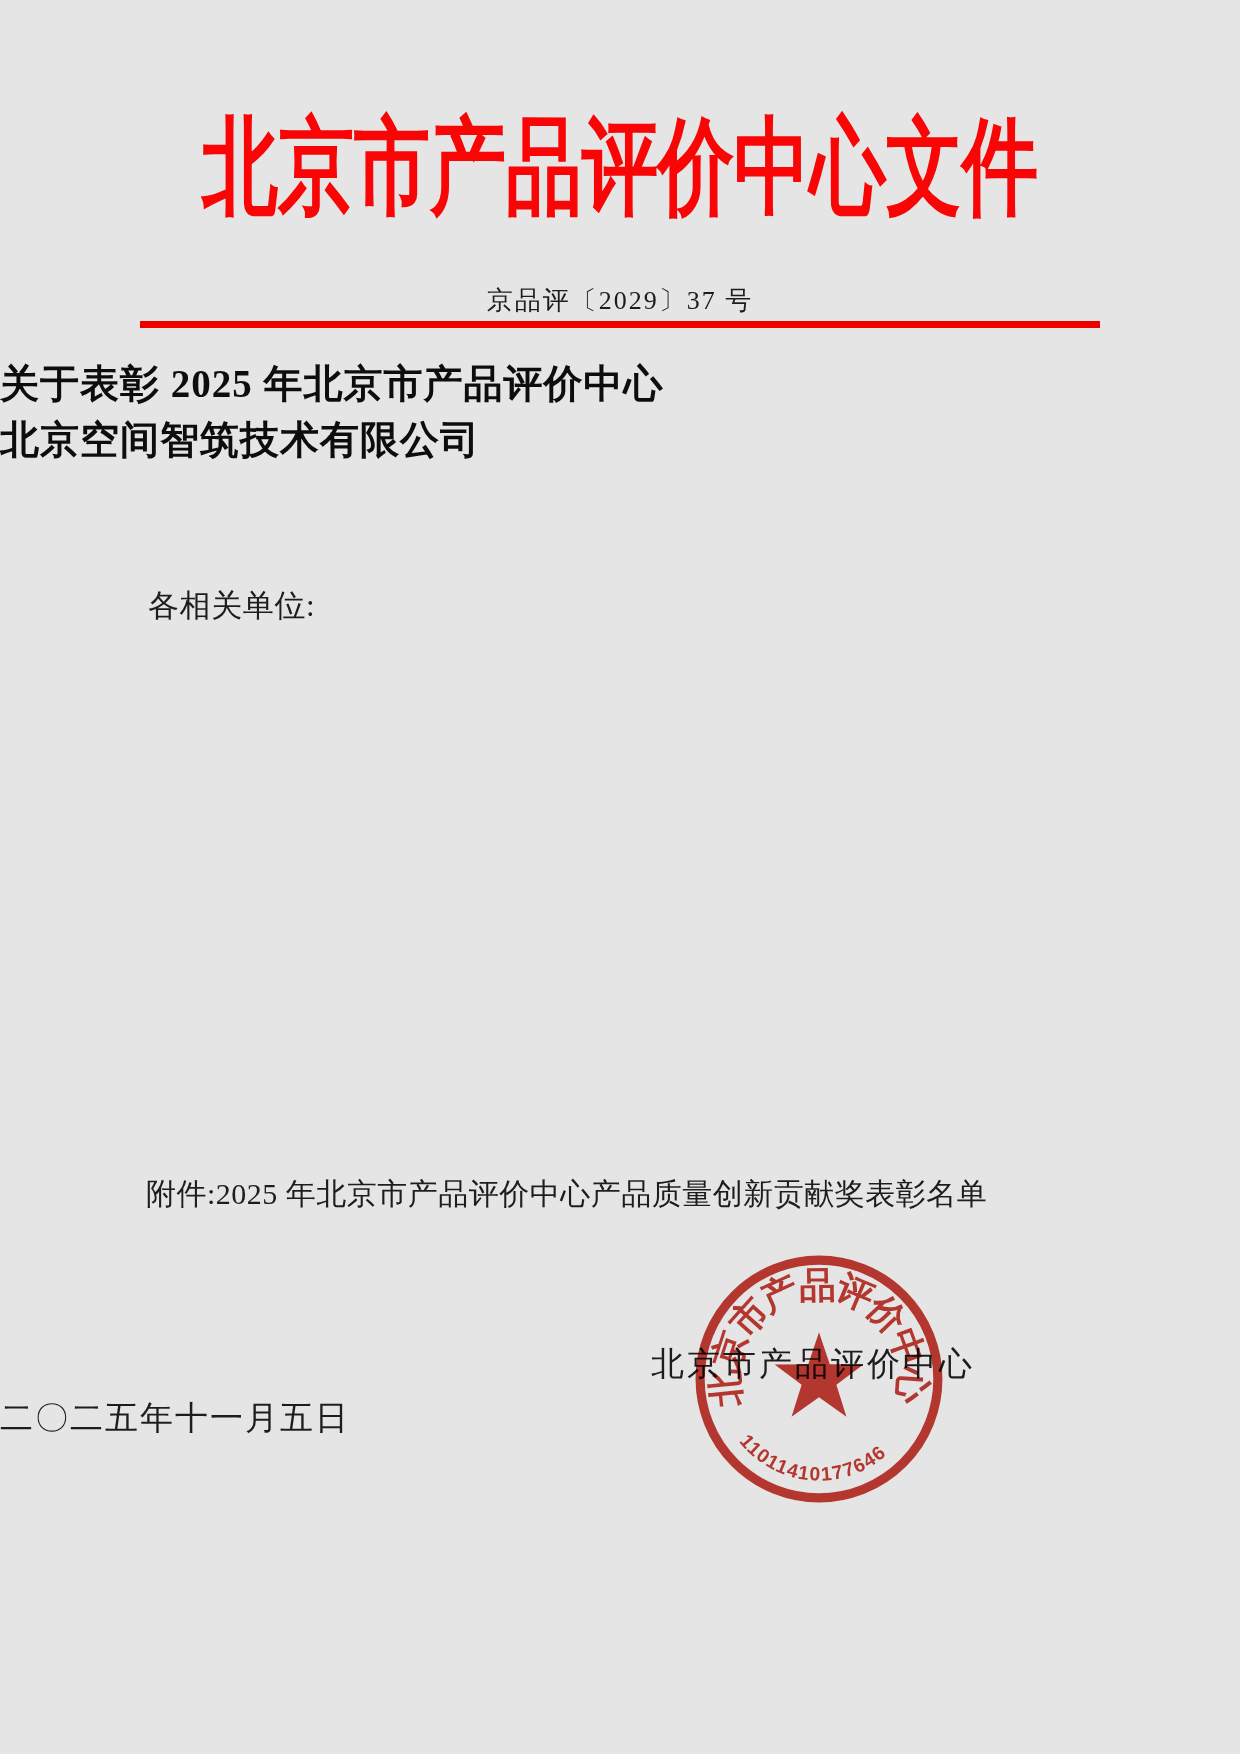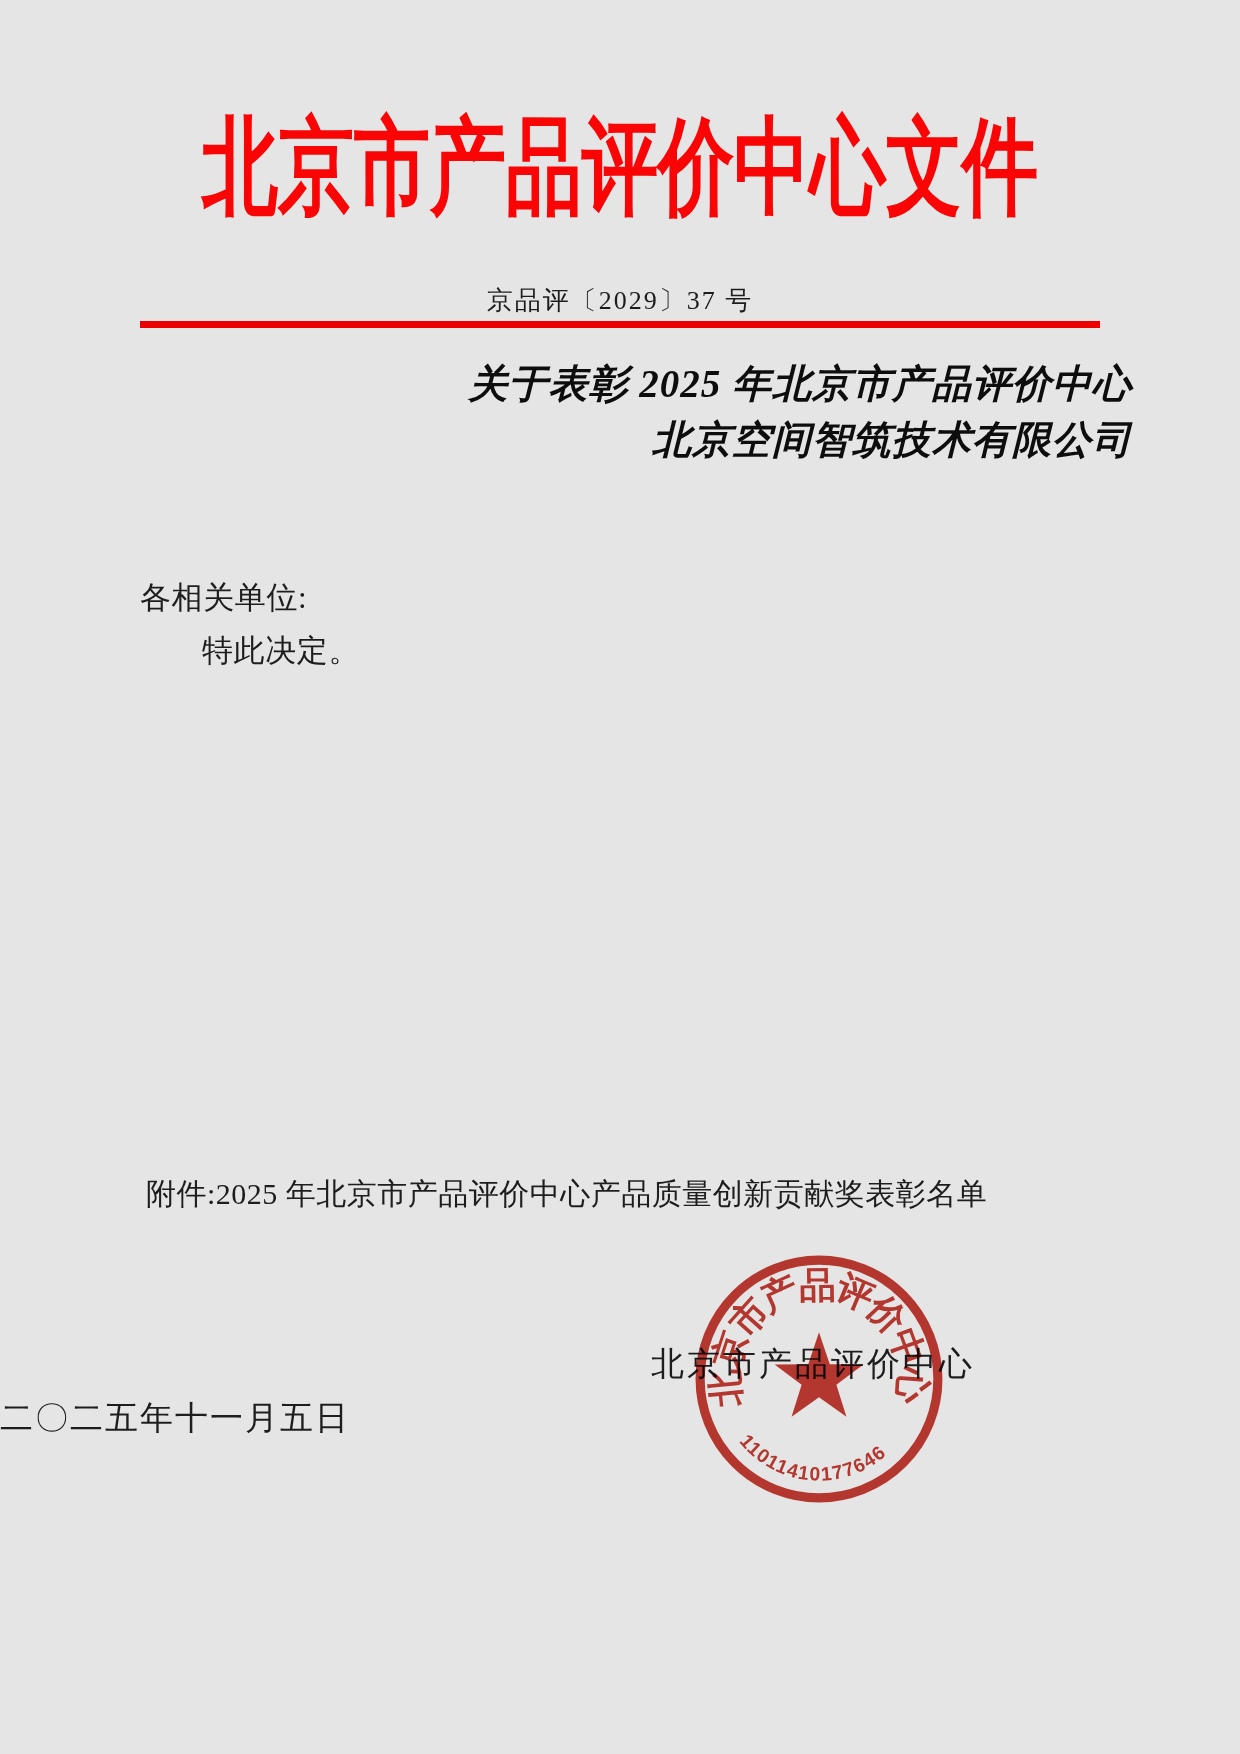--- a/index.html
+++ b/index.html
@@ -43,38 +43,37 @@
     position: absolute;
     top: 321px; left: 140px;
     width: 960px; height: 7px;
     background: var(--rule_red, #ee0000);
   }
 
   .doc-title {
     position: absolute;
     top: 356px; left: 0; width: 1132px;
     margin: 0;
-    text-align: right;
+    text-align: left;
     font-size: 39px;
     line-height: 56px;
     font-weight: bold;
     color: #0d0d0d;
     letter-spacing: 1px;
-    font-style: italic;
   }
 
   .body-block {
     position: absolute;
     top: 572px; left: 140px;
     width: 962px;
     font-size: 31px;
     line-height: 52.6px;
     letter-spacing: 0.6px;
   }
-  .salutation { margin: 0; }
+  .salutation { margin: 8px; }
   .para {
     margin: 0;
     text-indent: 2em;
     text-align: justify;
   }
   .closing { margin: 0; text-indent: 2em; }
 
   .attachment {
     position: absolute;
     top: 1174px; left: 146px;
@@ -134,21 +133,20 @@
 
   <div class="red-rule"></div>
 
   <h1 class="doc-title">
     <span>关于表彰 2025 年北京市产品评价中心</span><br>
     <span>北京空间智筑技术有限公司</span>
   </h1>
 
   <div class="body-block">
     <p class="salutation">各相关单位:</p>
-    <p class="closing">特此决定。</p>
   </div>
 
   <div class="attachment">附件:2025 年北京市产品评价中心产品质量创新贡献奖表彰名单</div>
 
   <div class="signer">北京市产品评价中心</div>
 
   <div class="sign-date">二〇二五年十一月五日</div>
 
   <svg class="seal" viewBox="0 0 250 250" xmlns="http://www.w3.org/2000/svg">
     <defs>

